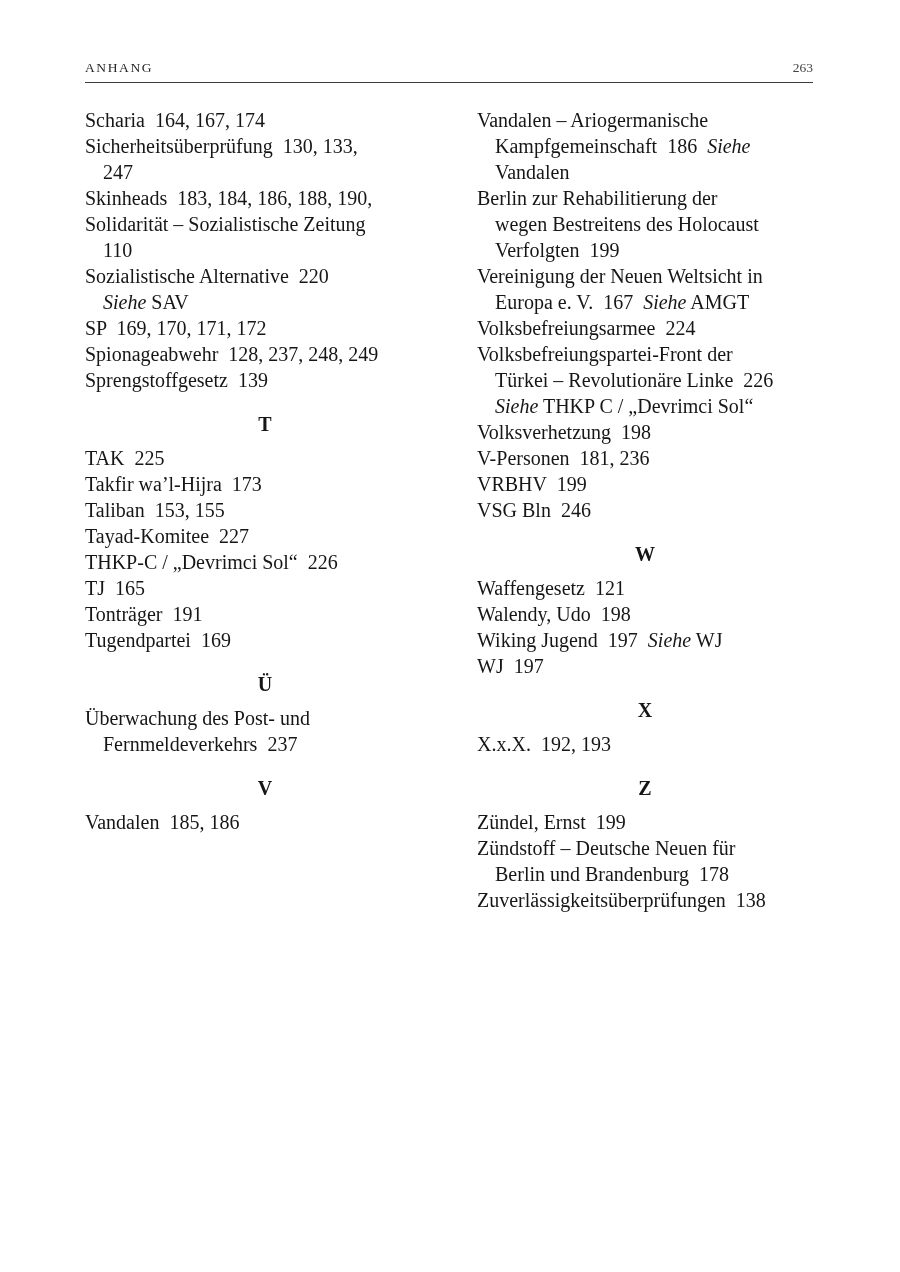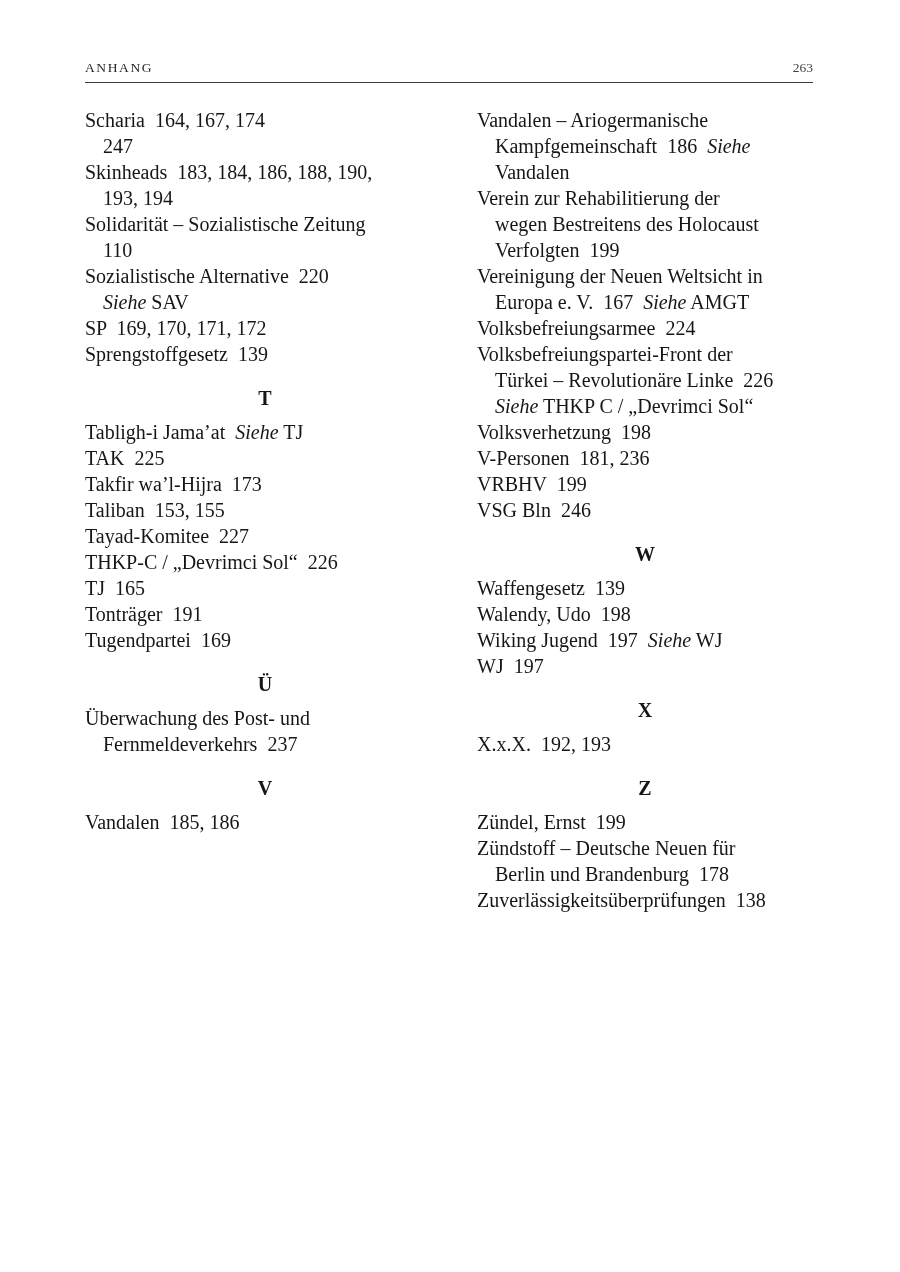--- a/index.html
+++ b/index.html
@@ -76,44 +76,44 @@
       <span class="title">ANHANG</span>
       <span class="pageno">263</span>
     </div>
 
     <div class="columns">
       <div class="col">
           <div class="entry">
             <span class="line"><span>Scharia  164, 167, 174</span></span>
           </div>
           <div class="entry">
+            <span class="line"><span>Sicherheitsüberprüfung  130, 133,</span></span>
             <span class="line cont"><span>247</span></span>
           </div>
           <div class="entry">
             <span class="line"><span>Skinheads  183, 184, 186, 188, 190,</span></span>
-            <span class="line cont"><span>193, 194</span></span>
           </div>
           <div class="entry">
             <span class="line"><span>Solidarität – Sozialistische Zeitung</span></span>
             <span class="line cont"><span>110</span></span>
           </div>
           <div class="entry">
             <span class="line"><span>Sozialistische Alternative  220</span></span>
             <span class="line cont"><span class="it">Siehe</span><span> SAV</span></span>
           </div>
           <div class="entry">
             <span class="line"><span>SP  169, 170, 171, 172</span></span>
           </div>
           <div class="entry">
+            <span class="line"><span>Spionageabwehr  128, 237, 248, 249</span></span>
+          </div>
+          <div class="entry">
             <span class="line"><span>Sprengstoffgesetz  139</span></span>
           </div>
           <div class="section-heading">T</div>
-          <div class="entry">
-            <span class="line"><span>Tabligh-i Jama’at  </span><span class="it">Siehe</span><span> TJ</span></span>
-          </div>
           <div class="entry">
             <span class="line"><span>TAK  225</span></span>
           </div>
           <div class="entry">
             <span class="line"><span>Takfir wa’l-Hijra  173</span></span>
           </div>
           <div class="entry">
             <span class="line"><span>Taliban  153, 155</span></span>
           </div>
           <div class="entry">
@@ -141,21 +141,21 @@
             <span class="line"><span>Vandalen  185, 186</span></span>
           </div>
         </div>
       <div class="col">
           <div class="entry">
             <span class="line"><span>Vandalen – Ariogermanische</span></span>
             <span class="line cont"><span>Kampfgemeinschaft  186  </span><span class="it">Siehe</span></span>
             <span class="line cont"><span>Vandalen</span></span>
           </div>
           <div class="entry">
-            <span class="line"><span>Verein zur Rehabilitierung der</span></span>
+            <span class="line"><span>Berlin zur Rehabilitierung der</span></span>
             <span class="line cont"><span>wegen Bestreitens des Holocaust</span></span>
             <span class="line cont"><span>Verfolgten  199</span></span>
           </div>
           <div class="entry">
             <span class="line"><span>Vereinigung der Neuen Weltsicht in</span></span>
             <span class="line cont"><span>Europa e. V.  167  </span><span class="it">Siehe</span><span> AMGT</span></span>
           </div>
           <div class="entry">
             <span class="line"><span>Volksbefreiungsarmee  224</span></span>
           </div>
@@ -171,21 +171,21 @@
             <span class="line"><span>V-Personen  181, 236</span></span>
           </div>
           <div class="entry">
             <span class="line"><span>VRBHV  199</span></span>
           </div>
           <div class="entry">
             <span class="line"><span>VSG Bln  246</span></span>
           </div>
           <div class="section-heading">W</div>
           <div class="entry">
-            <span class="line"><span>Waffengesetz  139</span></span>
+            <span class="line"><span>Waffengesetz  121</span></span>
           </div>
           <div class="entry">
             <span class="line"><span>Walendy, Udo  198</span></span>
           </div>
           <div class="entry">
             <span class="line"><span>Wiking Jugend  197  </span><span class="it">Siehe</span><span> WJ</span></span>
           </div>
           <div class="entry">
             <span class="line"><span>WJ  197</span></span>
           </div>

